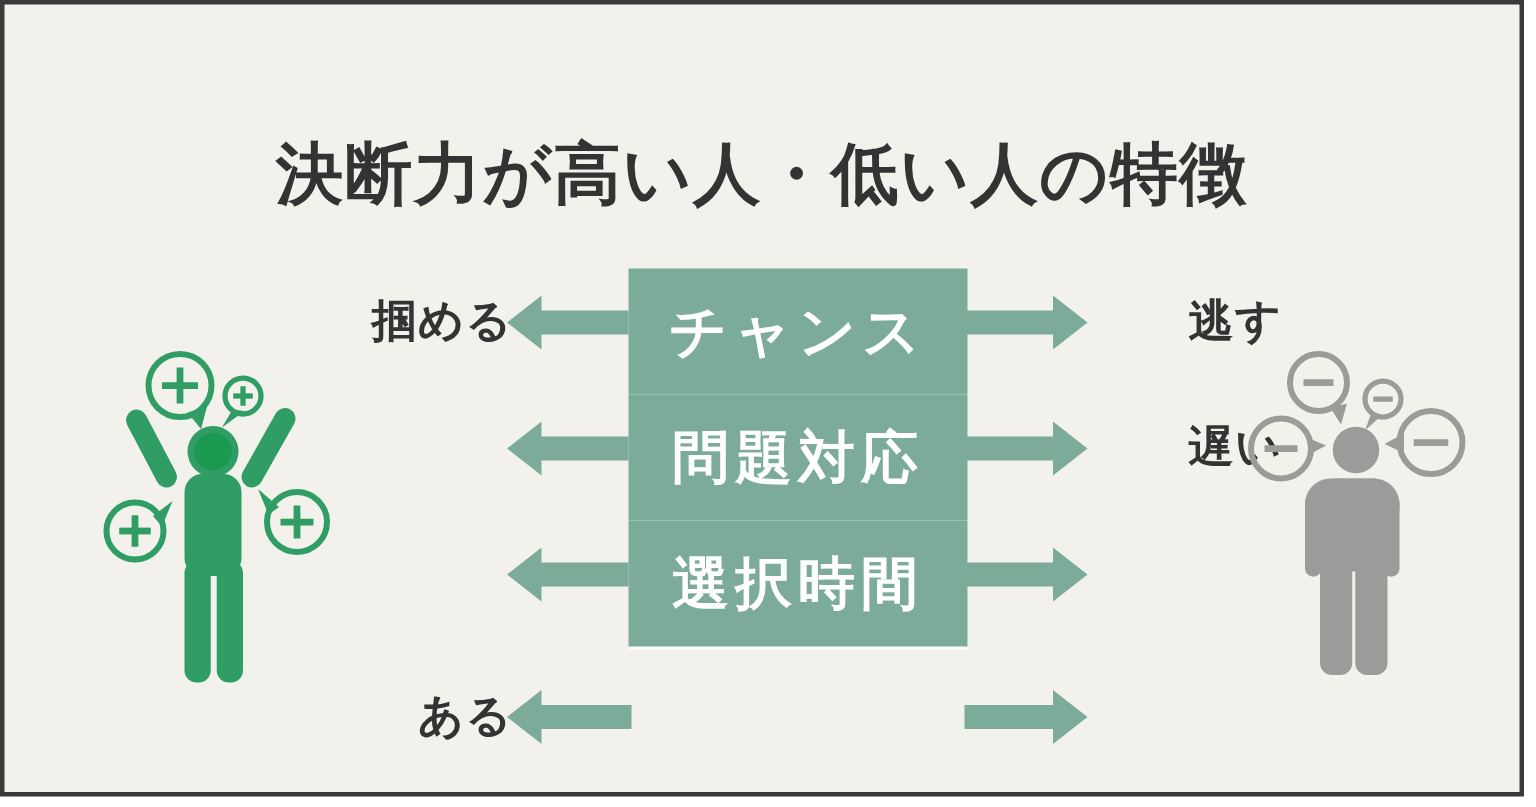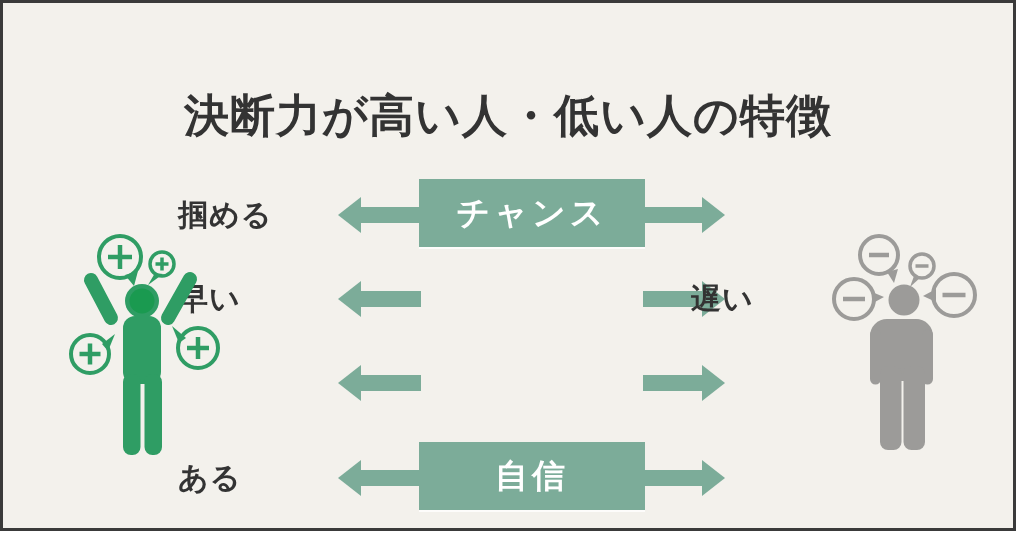--- a/index.html
+++ b/index.html
@@ -11,35 +11,35 @@
     position:absolute;left:0;top:0;width:1016px;height:531px;box-sizing:border-box;
     border:3px solid var(--frame-border,#3a3a3a);background:var(--background,#f3f1ec);font-family:Liberation Serif, serif;
   }
   .title{
     position:absolute;top:58px;left:0;width:1010px;text-align:center;
     font-size:45px;line-height:50px;font-weight:bold;color:var(--text-dark,#333);
     letter-spacing:1px;
   }
   .row{position:absolute;left:0;width:100%;height:76px}
   .topic-box{
-    position:absolute;left:416px;top:2px;width:226px;height:68px;
+    position:absolute;left:416px;top:2px;width:226px;height:84px;
     background:var(--accent-green,#7cac99);
     display:flex;align-items:center;justify-content:center;
-    color:var(--box-text,#fff);font-size:33px;font-weight:bold;letter-spacing:4px;
+    color:var(--box-text,#fff);font-size:38px;font-weight:bold;letter-spacing:4px;
     box-shadow:0 2px 0 0 rgba(255,255,255,0.8);
   }
   .shaft{position:absolute;top:30px;height:16px;background:var(--accent-green,#7cac99)}
   .shaft.l{left:356px;width:62px}
   .shaft.r{left:640px;width:62px}
   .ah{position:absolute;top:20px;width:0;height:0;border-top:18px solid transparent;border-bottom:18px solid transparent}
   .ah.l{left:335px;border-right:23px solid var(--accent-green,#7cac99)}
   .ah.r{left:699px;border-left:23px solid var(--accent-green,#7cac99)}
   .lbl{
     position:absolute;top:19px;font-size:30px;font-weight:bold;
-    color:var(--text-dark,#333);text-align:left;line-height:38px;letter-spacing:1px;
+    color:var(--text-dark,#333);text-align:right;line-height:38px;letter-spacing:1px;
   }
   .lbl.l{left:175px;width:164px}
   .lbl.r{left:688px;width:164px}
   .fig{position:absolute}
   .fig.high{left:55px;top:225px;width:180px;height:240px}
   .fig.low{left:825px;top:225px;width:195px;height:235px}
   .gfill{fill:var(--person-green,#2f9d64)}
   .gfill-dark{fill:var(--person-green-dark,#1a9a50)}
   .gstroke{stroke:var(--person-green,#2f9d64);fill:none}
   .garm{stroke:var(--person-green,#2f9d64);stroke-width:14;stroke-linecap:round}
@@ -56,45 +56,48 @@
 
   <div class="row" style="top:174px">
     <div class="lbl l">掴める</div>
     <div class="ah l"></div>
     <div class="shaft l"></div>
     <div class="topic-box">
       <span>チャンス</span>
     </div>
     <div class="shaft r"></div>
     <div class="ah r"></div>
+    <div class="lbl r">逃す</div>
   </div>
 
   <div class="row" style="top:258px">
-    <div class="lbl l">早い</div>
     <div class="ah l"></div>
     <div class="shaft l"></div>
+    <div class="topic-box">
+      <span>問題対応</span>
+    </div>
     <div class="shaft r"></div>
     <div class="ah r"></div>
     <div class="lbl r">遅い</div>
   </div>
 
   <div class="row" style="top:342px">
     <div class="ah l"></div>
     <div class="shaft l"></div>
+    <div class="topic-box">
+      <span>選択時間</span>
+    </div>
     <div class="shaft r"></div>
     <div class="ah r"></div>
   </div>
 
   <div class="row" style="top:437px">
     <div class="lbl l">ある</div>
     <div class="ah l"></div>
     <div class="shaft l"></div>
-    <div class="topic-box">
-      <span>自信</span>
-    </div>
     <div class="shaft r"></div>
     <div class="ah r"></div>
   </div>
 
   <div class="fig high">
     <svg width="180" height="240" viewBox="0 0 180 240">
 
       <g>
         <line class="garm" x1="53" y1="90" x2="33" y2="52"></line>
         <line class="garm" x1="110" y1="90" x2="132" y2="51"></line>

